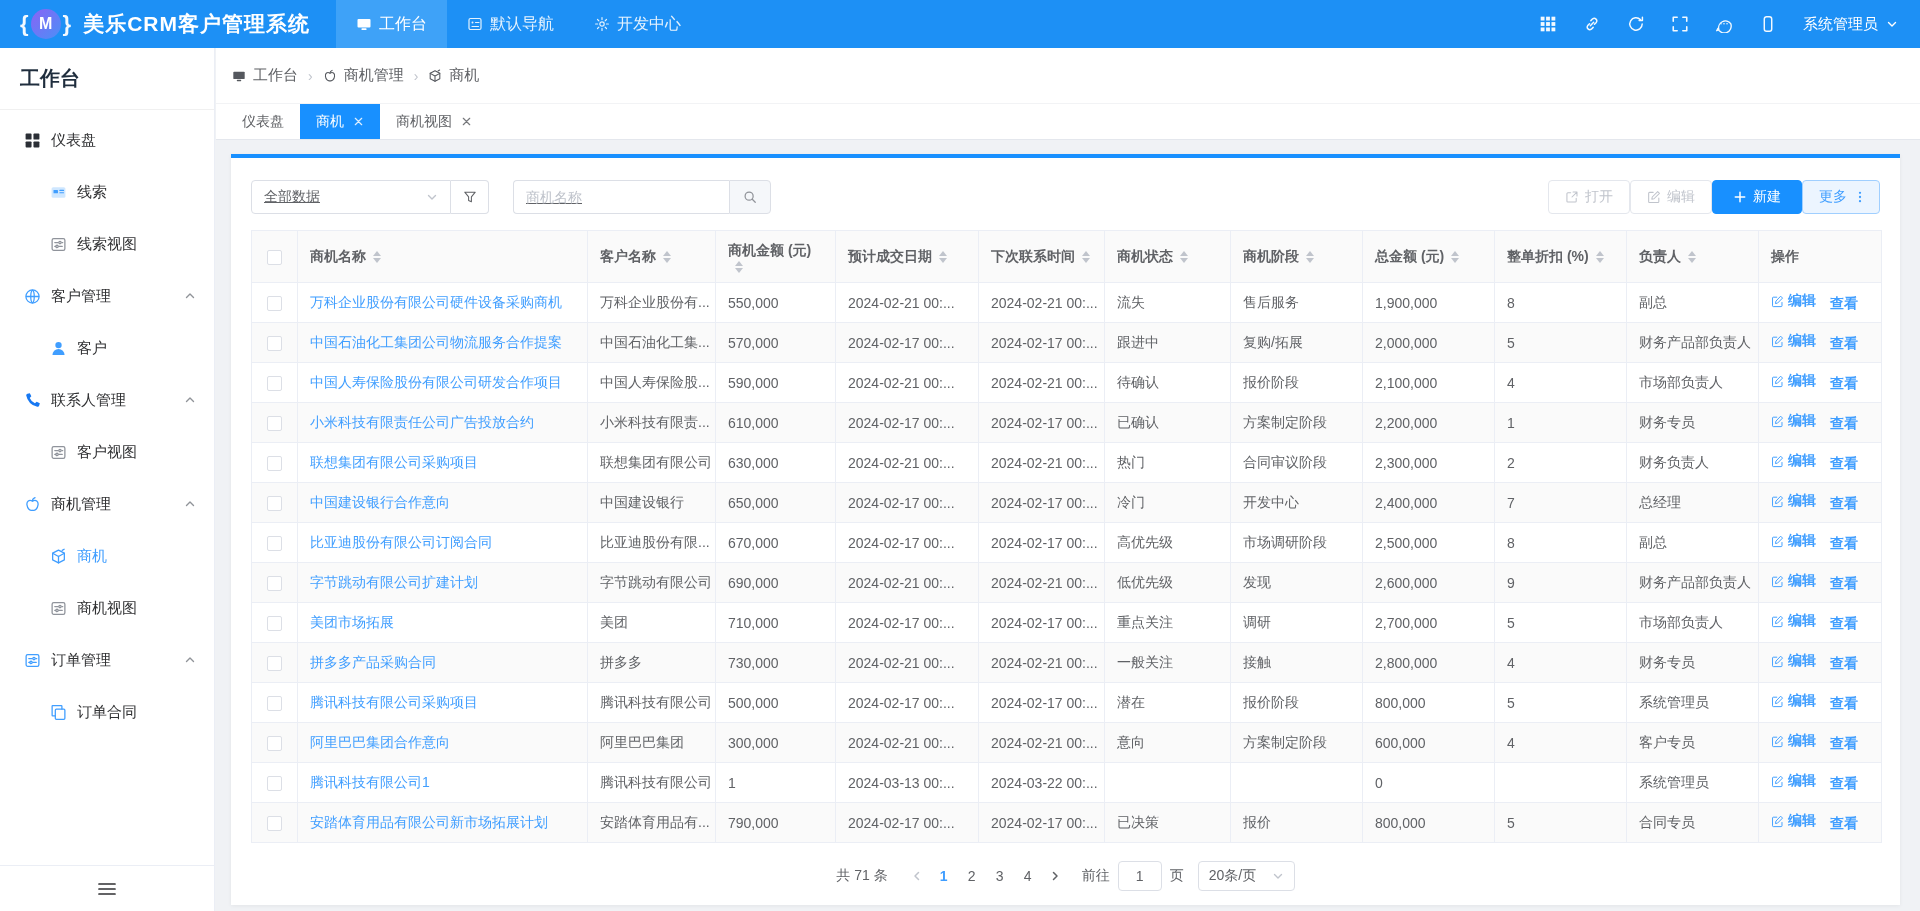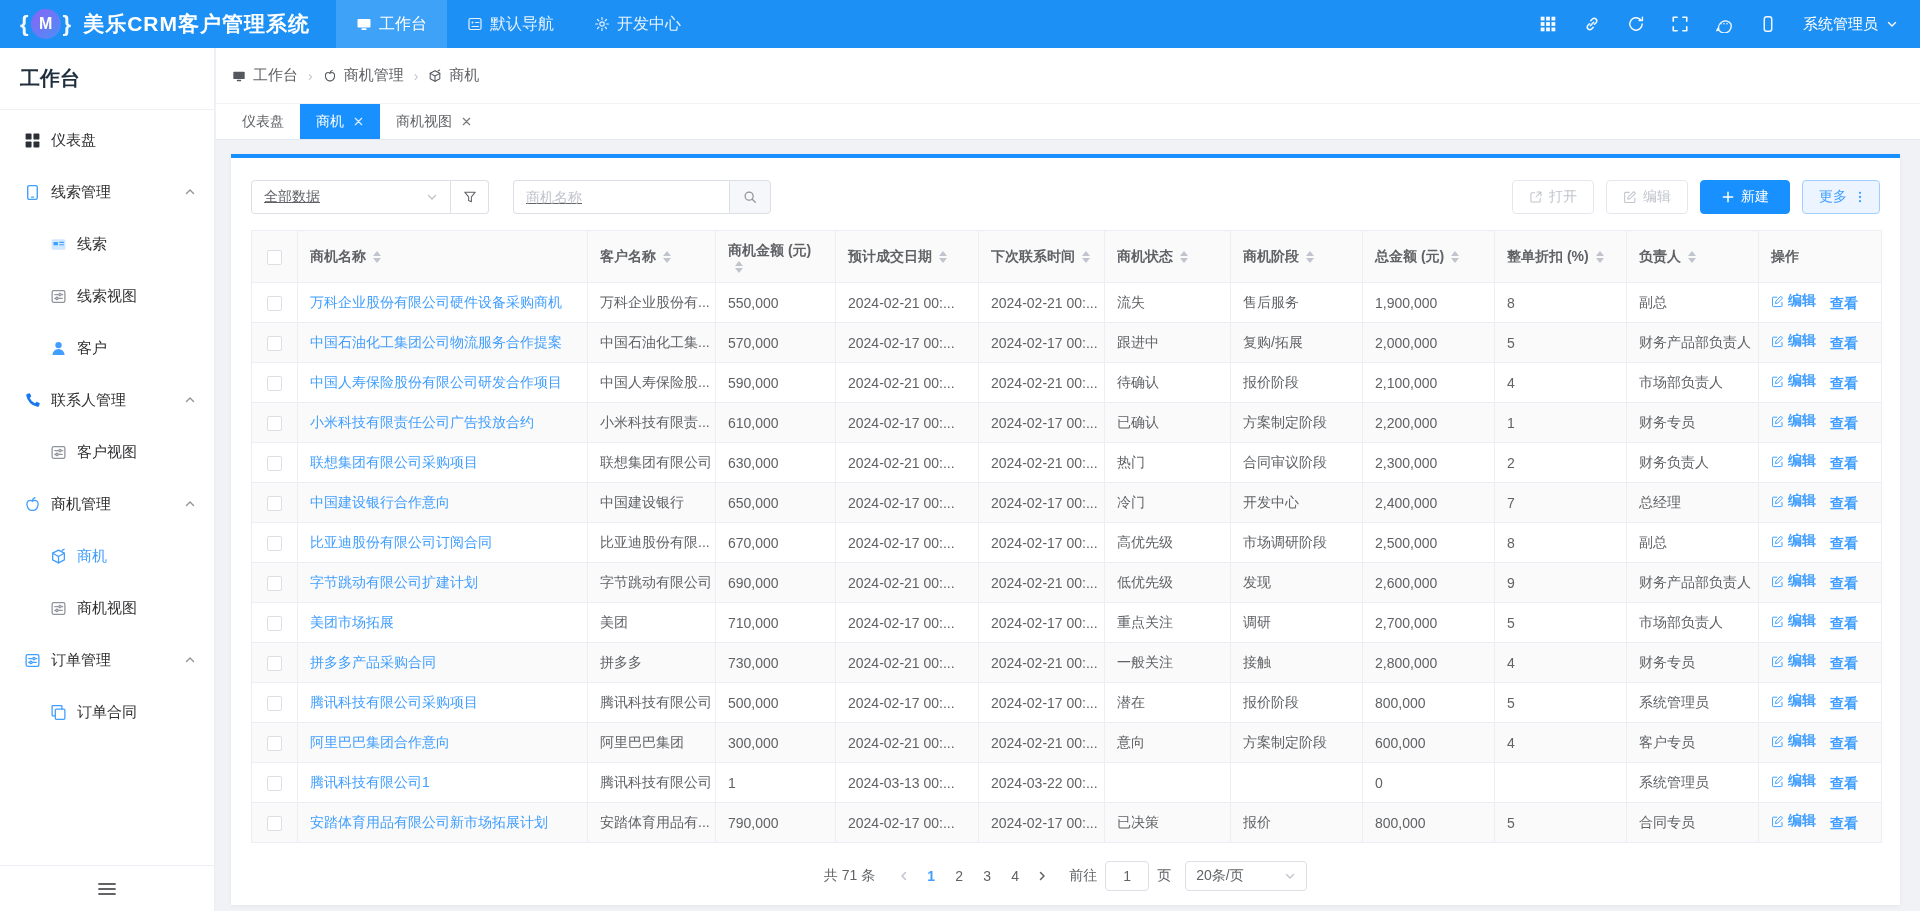--- a/index.html
+++ b/index.html
@@ -70,21 +70,21 @@
     display:flex; align-items:center; justify-content:space-between; padding:0 12px; font-size:14px; color:#606266; cursor:pointer;}
   .select .chevd{color:#c0c4cc;}
   .filter-btn{width:38px; height:34px; border:1px solid #dcdfe6; border-left:none; border-radius:0 4px 4px 0;
     background:#fff; display:flex; align-items:center; justify-content:center; color:#606266; cursor:pointer;}
   .search-group{margin-left:24px;}
   .search-input{width:216px; height:34px; border:1px solid #dcdfe6; border-right:none; border-radius:4px 0 0 4px;
     padding:0 12px; font-size:14px; color:#606266; outline:none; font-family:inherit;}
   .search-input::placeholder{color:#bfc3cb;}
   .search-btn{width:42px; height:34px; border:1px solid #dcdfe6; border-radius:0 4px 4px 0; background:#f5f7fa;
     display:flex; align-items:center; justify-content:center; color:#909399; cursor:pointer;}
-  .toolbar-right{margin-left:auto; display:flex; gap:12px;}
+  .toolbar-right{margin-left:auto; display:flex; }
   .btn{height:34px; padding:0 16px; border-radius:4px; font-size:14px; display:flex; align-items:center; gap:6px;
     border:1px solid #dcdfe6; background:#fff; color:#606266; cursor:pointer; font-family:inherit; white-space:nowrap;}
   .btn.disabled{color:#c0c4cc; border-color:#e4e7ed; cursor:not-allowed;}
   .btn.primary{background:var(--primary); border-color:var(--primary); color:#fff; padding:8px 20px;}
   .btn.soft{background:#ecf5ff; border-color:#a0cfff; color:var(--link); padding:0 12px 0 16px;}
 
   
   .table-wrap{margin-top:16px;}
   table{width:100%; border-collapse:collapse; table-layout:fixed;}
   th,td{border:1px solid var(--border);}
@@ -103,21 +103,21 @@
 
   
   .pagination{margin-top:18px; display:flex; align-items:center; justify-content:center; font-size:14px; color:#606266;}
   .pg-total{margin-right:16px;}
   .pg-arrow{width:26px; height:28px; display:flex; align-items:center; justify-content:center; cursor:pointer; color:#606266;}
   .pg-arrow.disabled{color:#c0c4cc; cursor:not-allowed;}
   .pg-num{min-width:28px; height:28px; display:flex; align-items:center; justify-content:center; cursor:pointer; padding:0 4px;}
   .pg-num.active{color:var(--link); font-weight:bold;}
   .pg-goto{margin-left:14px; display:flex; align-items:center; gap:8px;}
   .goto-input{width:44px; height:30px; border:1px solid #dcdfe6; border-radius:4px; text-align:center; font-size:14px; color:#606266; outline:none; font-family:inherit;}
-  .size-select{margin-left:14px; width:122px; height:30px; border:1px solid #dcdfe6; border-radius:4px; background:#fff;
+  .size-select{margin-left:14px; width:97px; height:30px; border:1px solid #dcdfe6; border-radius:4px; background:#fff;
     display:flex; align-items:center; justify-content:space-between; padding:0 10px; cursor:pointer;}
   .size-select .chevd{color:#c0c4cc;}
 </style>
 </head>
 <body>
 
 <header class="topbar">
   <div class="logo">
     <span class="brace">{</span>
     <span class="logo-circle">M</span>
@@ -217,54 +217,54 @@
         <span class="icon i17 mi-icon ic-dashboard">
           <svg viewBox="0 0 16 16" fill="currentColor">
             <rect x="1.5" y="1.5" width="5.6" height="5.6" rx="0.8"></rect>
             <rect x="8.9" y="1.5" width="5.6" height="5.6" rx="0.8"></rect>
             <rect x="1.5" y="8.9" width="5.6" height="5.6" rx="0.8"></rect>
             <rect x="8.9" y="8.9" width="5.6" height="5.6" rx="0.8"></rect>
           </svg>
         </span>
         <span class="mi-label">仪表盘</span>
       </div>
-      <div class="menu-item">
-        <span class="icon i17 mi-icon ic-tablet">
-          <svg viewBox="0 0 16 16" fill="none" stroke="currentColor" stroke-width="1.3" stroke-linecap="round" stroke-linejoin="round">
-            <rect x="3.5" y="1.5" width="9" height="13" rx="1.5"></rect>
-            <path d="M7 12.3h2"></path>
-          </svg>
-        </span>
-        <span class="mi-label">线索管理</span>
-        <span class="icon i12 chev">
-          <svg viewBox="0 0 12 12" fill="none" stroke="currentColor" stroke-width="1.4" stroke-linecap="round" stroke-linejoin="round">
-            <path d="M2.5 7.5L6 4l3.5 3.5"></path>
-          </svg>
-        </span>
-      </div>
       <div class="menu-item sub">
         <span class="icon i17 mi-icon ic-leadcard">
           <svg viewBox="0 0 16 16">
             <rect x="1.5" y="3" width="13" height="10" rx="1.5" fill="currentColor" opacity="0.25"></rect>
             <rect x="3.3" y="5.6" width="4.2" height="3.2" rx="0.5" fill="currentColor"></rect>
             <path d="M9.3 6h3.4M9.3 8.2h3.4" stroke="currentColor" stroke-width="1.1" stroke-linecap="round"></path>
           </svg>
         </span>
         <span class="mi-label">线索</span>
       </div>
       <div class="menu-item sub">
         <span class="icon i17 mi-icon ic-viewcard">
           <svg viewBox="0 0 16 16" fill="none" stroke="currentColor" stroke-width="1.2" stroke-linecap="round" stroke-linejoin="round">
             <rect x="2" y="2.5" width="12" height="11" rx="1.5"></rect>
             <path d="M4.5 6.2h3.2M11.2 6.2h0.8M4.5 9.8h0.8M8.3 9.8h3.2"></path>
             <circle cx="9.4" cy="6.2" r="1.1"></circle>
             <circle cx="6.6" cy="9.8" r="1.1"></circle>
           </svg>
         </span>
         <span class="mi-label">线索视图</span>
+      </div>
+      <div class="menu-item">
+        <span class="icon i17 mi-icon ic-globe">
+          <svg viewBox="0 0 16 16" fill="none" stroke="currentColor" stroke-width="1.2">
+            <circle cx="8" cy="8" r="6.2"></circle>
+            <path d="M8 1.8c-2.2 1.6-2.2 10.8 0 12.4M8 1.8c2.2 1.6 2.2 10.8 0 12.4M1.8 8h12.4"></path>
+          </svg>
+        </span>
+        <span class="mi-label">客户管理</span>
+        <span class="icon i12 chev">
+          <svg viewBox="0 0 12 12" fill="none" stroke="currentColor" stroke-width="1.4" stroke-linecap="round" stroke-linejoin="round">
+            <path d="M2.5 7.5L6 4l3.5 3.5"></path>
+          </svg>
+        </span>
       </div>
       <div class="menu-item sub">
         <span class="icon i17 mi-icon ic-user">
           <svg viewBox="0 0 16 16" fill="currentColor">
             <circle cx="8" cy="4.8" r="3"></circle>
             <path d="M2.3 14.2a5.7 5.7 0 0111.4 0z"></path>
           </svg>
         </span>
         <span class="mi-label">客户</span>
       </div>

